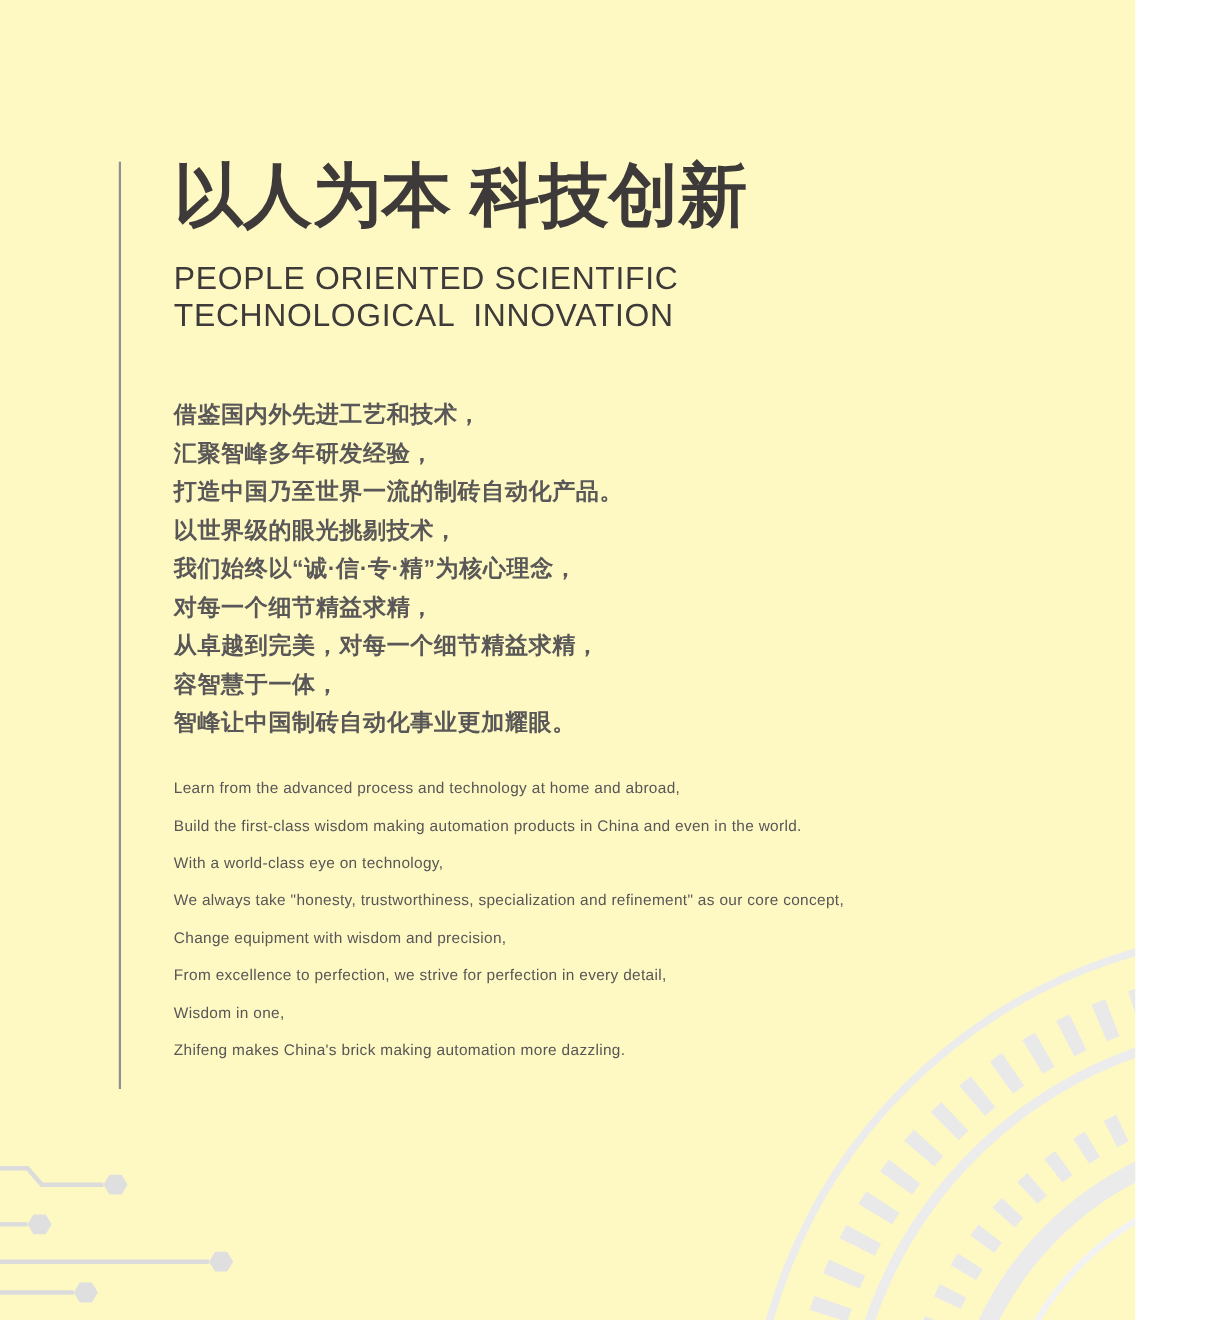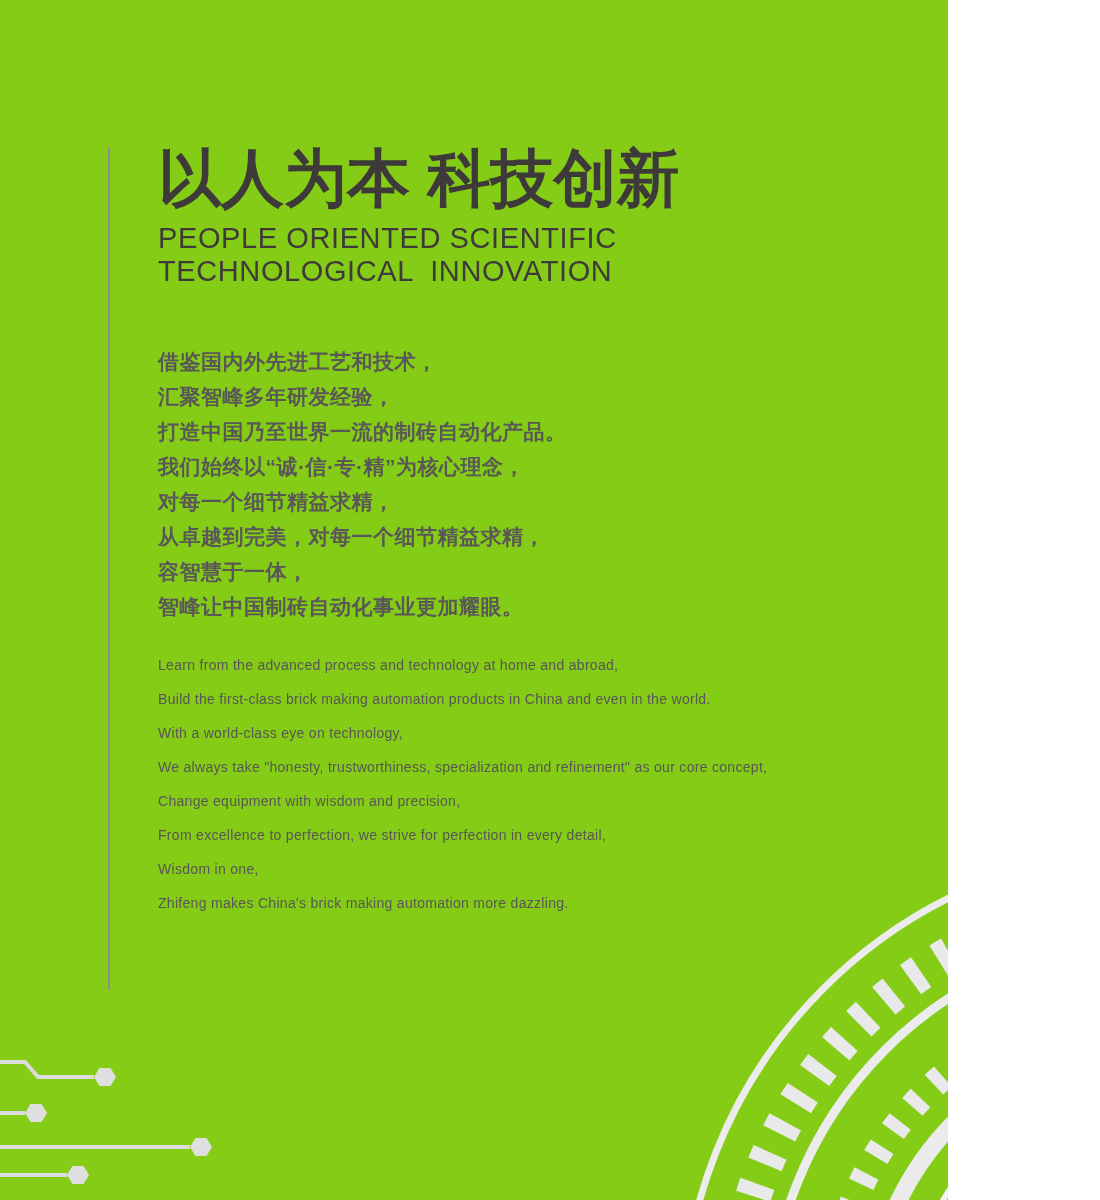--- a/index.html
+++ b/index.html
@@ -1,20 +1,20 @@
 <!DOCTYPE html>
 <html><head>
 <meta charset="utf-8">
 <style>
   html, body { margin: 0; padding: 0; }
   .page {
     position: relative;
-    width: 948px;
+    width: 1032px;
     height: 1200px;
-    background: #84cc16;
+    background: #fef9c3;
     overflow: hidden;
     font-family: "Liberation Sans", "DejaVu Sans", sans-serif;
   }
   .decor-svg {
     position: absolute;
     left: 0; top: 0;
     width: 1100px; height: 1200px;
     pointer-events: none;
     z-index: 0;
   }
@@ -37,21 +37,21 @@
   .title-cn {
     margin: 0;
     font-size: 63px;
     line-height: 64px;
     font-weight: 900;
     color: #3e3a39;
     letter-spacing: 0px;
     white-space: nowrap;
   }
   .title-en {
-    margin: 12px 0 0 0;
+    margin: 28px 0 0 0;
     font-size: 29px;
     line-height: 33px;
     font-weight: 400;
     color: #3e3a39;
     letter-spacing: 0.6px;
   }
   .title-en .en-line {
     display: block;
     white-space: pre-wrap;
   }
@@ -112,30 +112,31 @@
 
     <h2 class="title-en">
       <span class="en-line">PEOPLE ORIENTED SCIENTIFIC</span>
       <span class="en-line">TECHNOLOGICAL  INNOVATION</span>
     </h2>
 
     <div class="para-cn">
       <div class="line">借鉴国内外先进工艺和技术，</div>
       <div class="line">汇聚智峰多年研发经验，</div>
       <div class="line">打造中国乃至世界一流的制砖自动化产品。</div>
+      <div class="line">以世界级的眼光挑剔技术，</div>
       <div class="line">我们始终以“诚·信·专·精”为核心理念，</div>
       <div class="line">对每一个细节精益求精，</div>
       <div class="line">从卓越到完美，对每一个细节精益求精，</div>
       <div class="line">容智慧于一体，</div>
       <div class="line">智峰让中国制砖自动化事业更加耀眼。</div>
     </div>
 
     <div class="para-en">
       <div class="line">Learn from the advanced process and technology at home and abroad,</div>
-      <div class="line">Build the first-class brick making automation products in China and even in the world.</div>
+      <div class="line">Build the first-class wisdom making automation products in China and even in the world.</div>
       <div class="line">With a world-class eye on technology,</div>
       <div class="line">We always take "honesty, trustworthiness, specialization and refinement" as our core concept,</div>
       <div class="line">Change equipment with wisdom and precision,</div>
       <div class="line">From excellence to perfection, we strive for perfection in every detail,</div>
       <div class="line">Wisdom in one,</div>
       <div class="line">Zhifeng makes China's brick making automation more dazzling.</div>
     </div>
 
   </div>
 </div>

